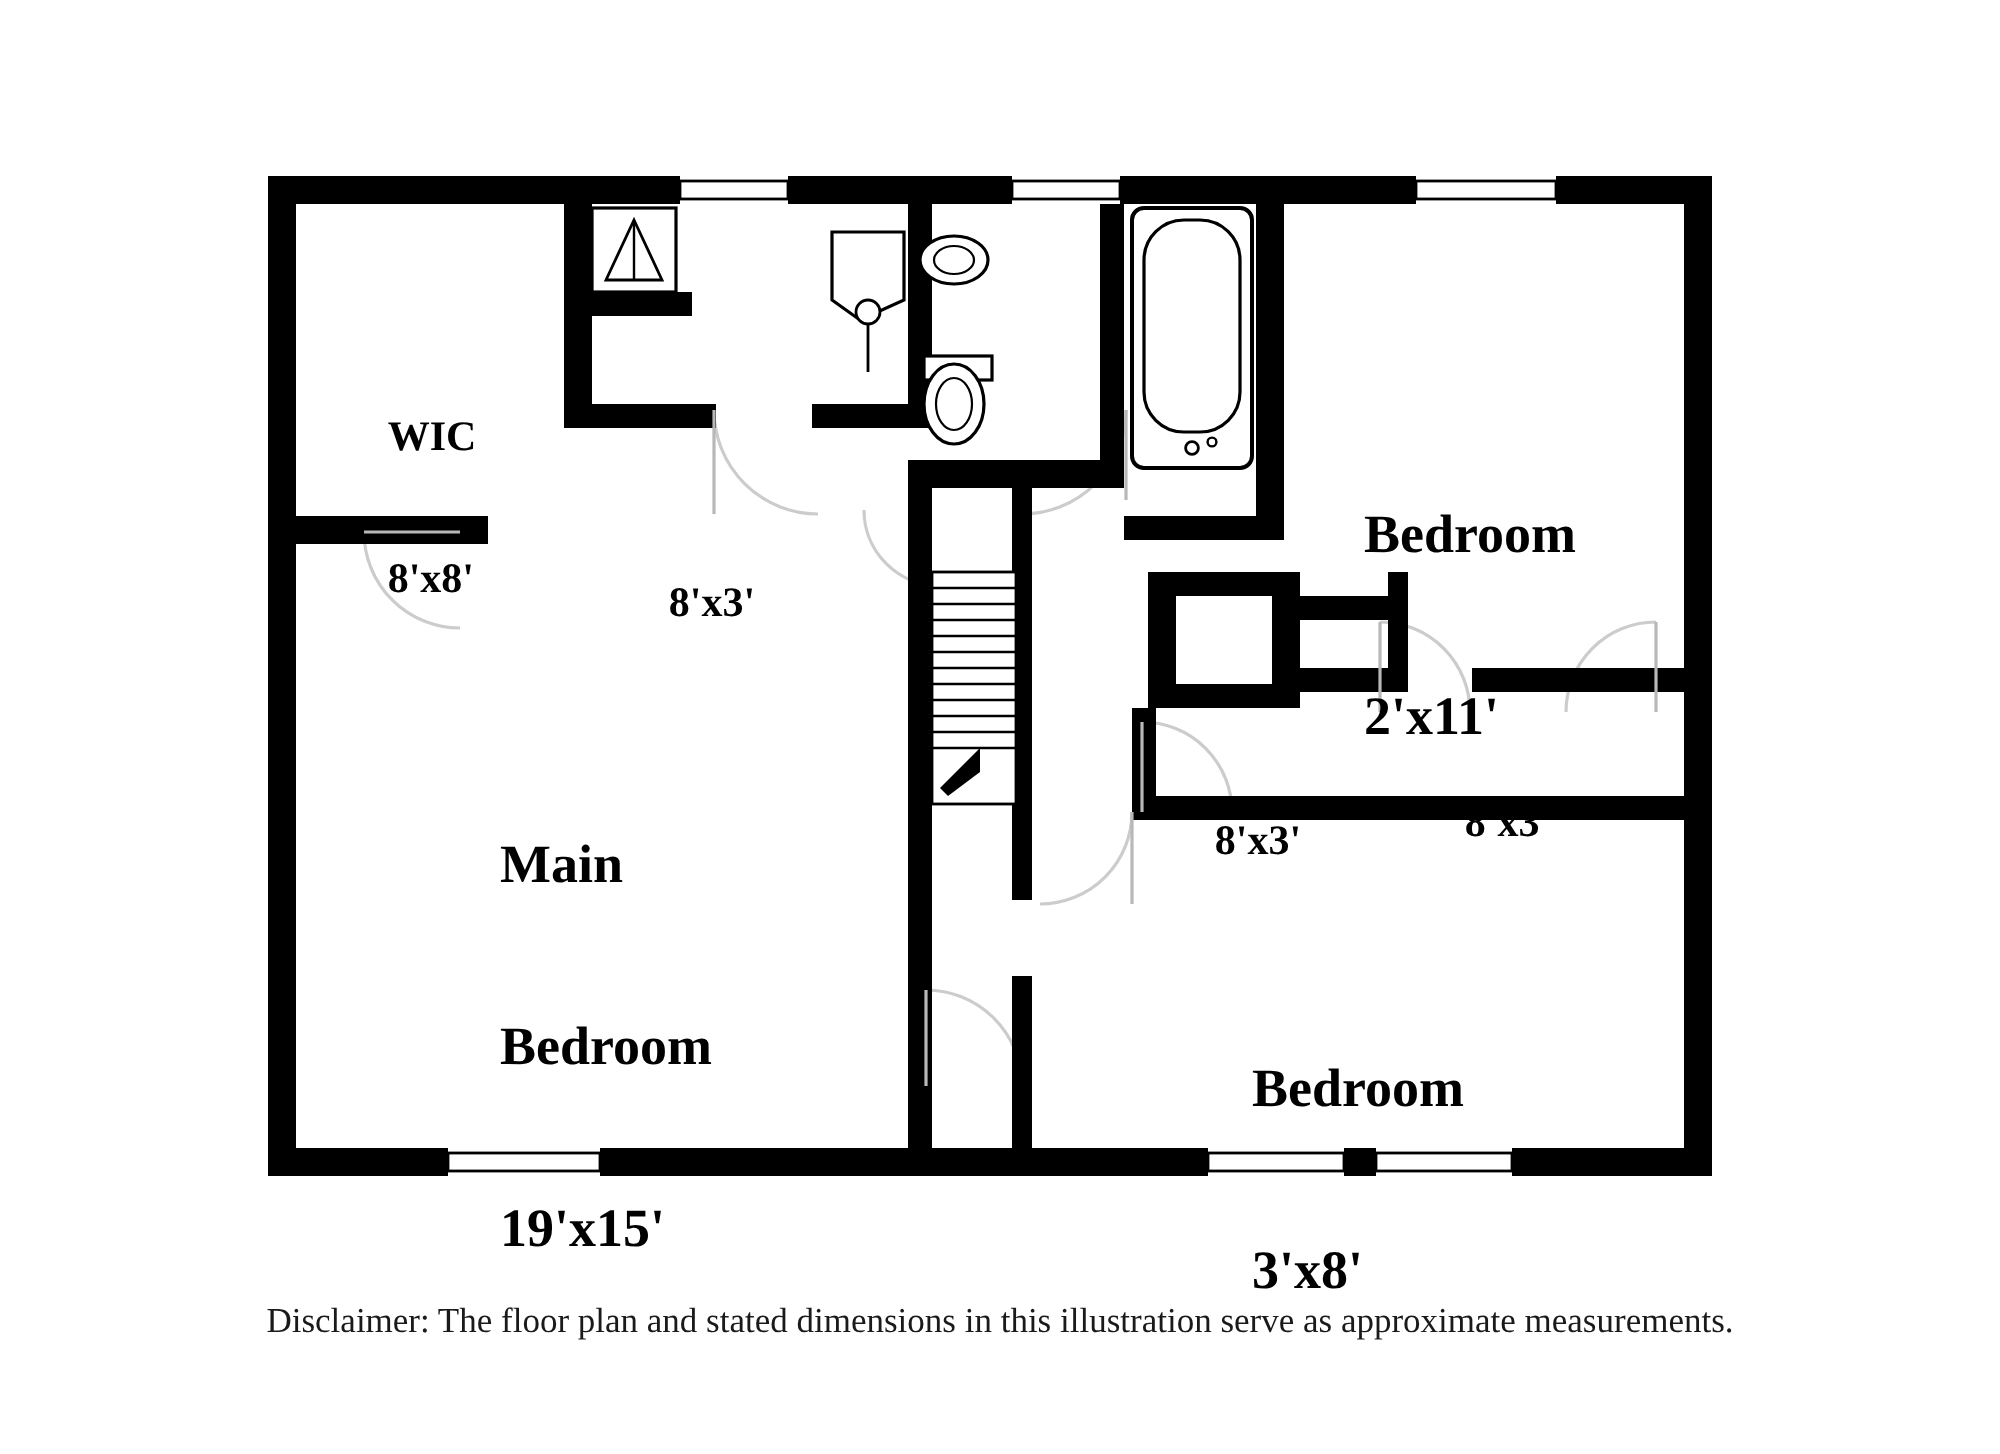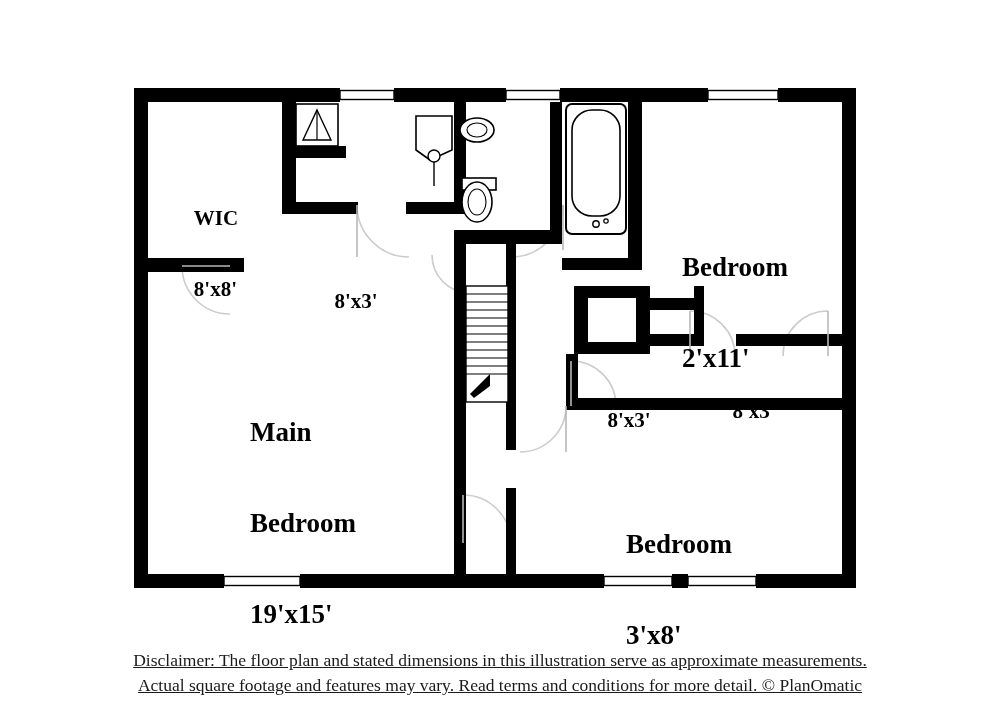--- a/index.html
+++ b/index.html
@@ -37,21 +37,20 @@
   #disclaimer {
     position: absolute;
     left: 0;
     top: 648px;
     width: 1000px;
     text-align: center;
     font-family: "Liberation Serif", serif;
     font-size: 17.5px;
     line-height: 1.45;
     color: #1a1a1a;
-    text-decoration: underline;
   }
   #disclaimer .line {
     display: block;
   }
 </style>
 </head>
 <body>
 
 <svg id="floorplan" viewBox="0 0 1000 727" xmlns="http://www.w3.org/2000/svg">
 
@@ -225,14 +224,13 @@
   <div>8'x3'</div>
 </div>
 
 <div class="room-label rl-big" style="left:679px; top:469px; transform:translateX(-50%);">
   <div>Bedroom</div>
   <div>3'x8'</div>
 </div>
 
 <div id="disclaimer">
   <span class="line">Disclaimer: The floor plan and stated dimensions in this illustration serve as approximate measurements.</span>
-  <span class="line">Actual square footage and features may vary. Read terms and conditions for more detail. © PlanOmatic</span>
 </div>
 
 </body></html>

